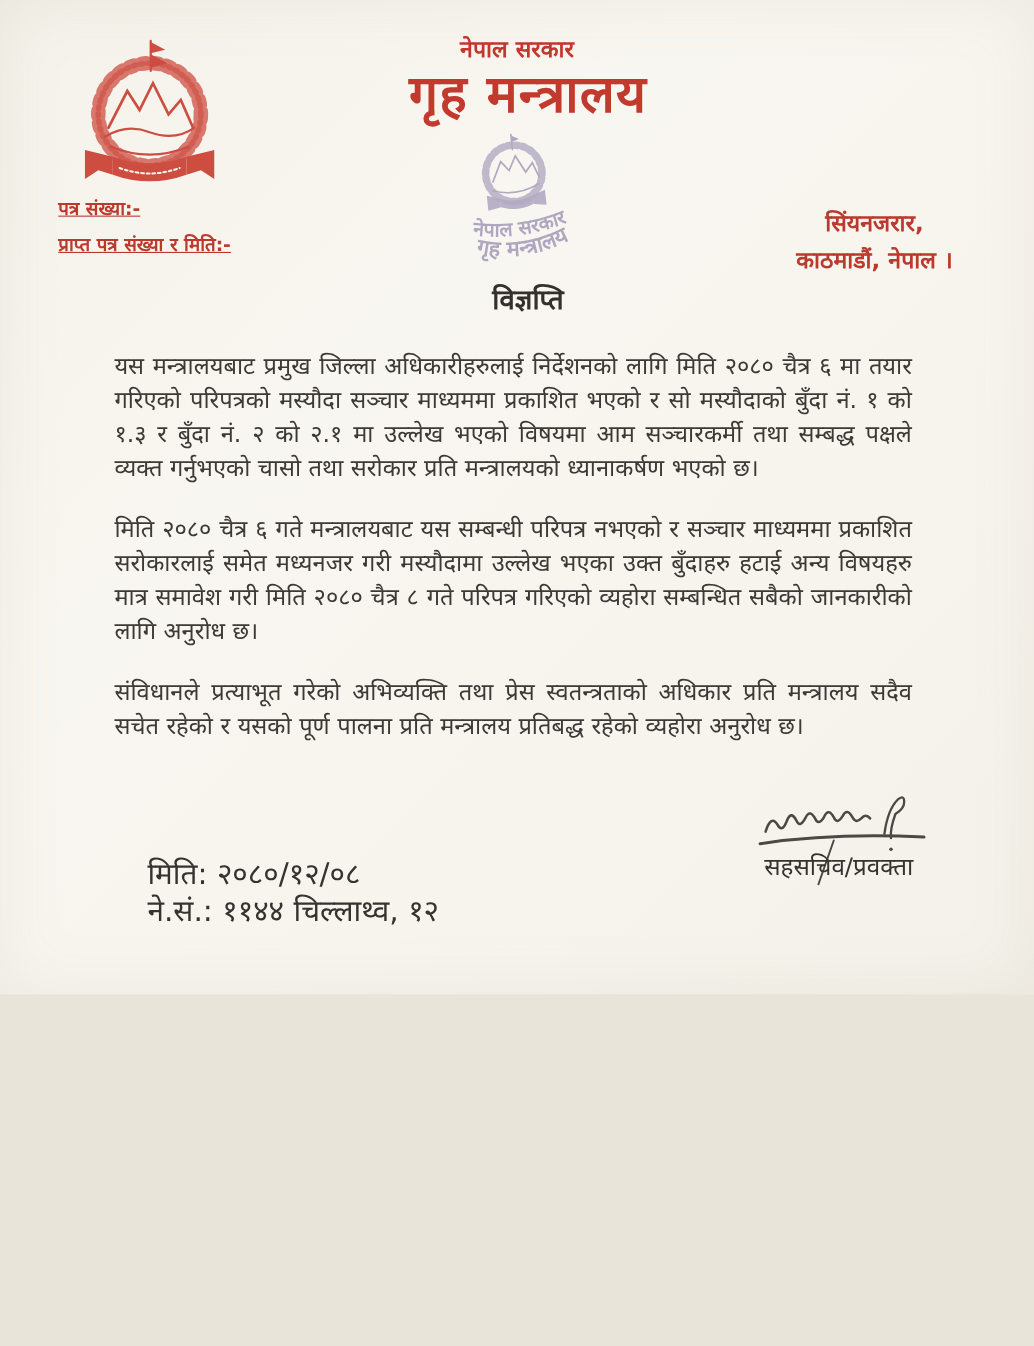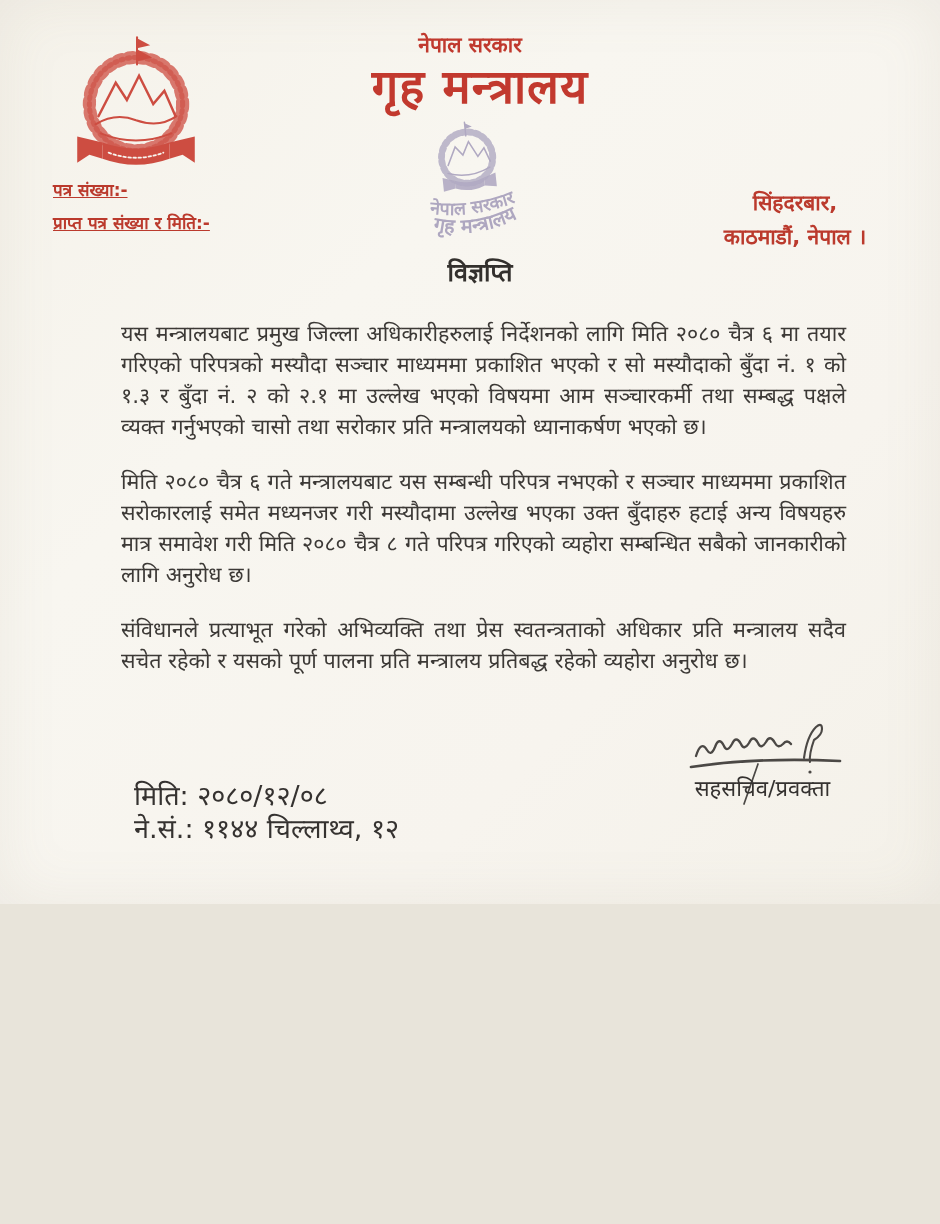--- a/index.html
+++ b/index.html
@@ -32,21 +32,21 @@
   .addr-block {
     position:absolute; left:700px; top:186px; width:190px;
     text-align:center; font-size:21px; line-height:34px; color:#bb3a2d; font-weight:600;
   }
   
   .doc-title {
     position:absolute; left:0; top:254px; width:960px;
     text-align:center; font-size:25px; font-weight:700; color:#33302d;
   }
   .body-text {
-    position:absolute; left:121px; top:318px; width:725px;
+    position:absolute; left:104px; top:318px; width:725px;
     font-size:21.5px; line-height:31px; color:#3c3936;
     text-align:justify;
   }
   .body-text p { margin:0 0 24px 0; }
   
   .sig-stroke { position:absolute; left:688px; top:714px; width:162px; height:92px; }
   .sig-block {
     position:absolute; left:655px; top:772px; width:215px;
     text-align:center; font-size:22px; line-height:33px; color:#353230;
   }
@@ -111,21 +111,21 @@
       </text>
     </g>
   </svg>
 
   <div class="ref-block">
     <div>पत्र संख्या:-</div>
     <div>प्राप्त पत्र संख्या र मिति:-</div>
   </div>
 
   <div class="addr-block">
-    <div>सिंहदरबार,</div>
+    <div>सिंयनजरार,</div>
     <div>काठमाडौं, नेपाल ।</div>
   </div>
 
   <div class="doc-title">विज्ञप्ति</div>
 
   <div class="body-text">
     <p>यस मन्त्रालयबाट प्रमुख जिल्ला अधिकारीहरुलाई निर्देशनको लागि मिति २०८० चैत्र ६ मा तयार गरिएको परिपत्रको मस्यौदा सञ्चार माध्यममा प्रकाशित भएको र सो मस्यौदाको बुँदा नं. १ को १.३ र बुँदा नं. २ को २.१ मा उल्लेख भएको विषयमा आम सञ्चारकर्मी तथा सम्बद्ध पक्षले व्यक्त गर्नुभएको चासो तथा सरोकार प्रति मन्त्रालयको ध्यानाकर्षण भएको छ।</p>
     <p>मिति २०८० चैत्र ६ गते मन्त्रालयबाट यस सम्बन्धी परिपत्र नभएको र सञ्चार माध्यममा प्रकाशित सरोकारलाई समेत मध्यनजर गरी मस्यौदामा उल्लेख भएका उक्त बुँदाहरु हटाई अन्य विषयहरु मात्र समावेश गरी मिति २०८० चैत्र ८ गते परिपत्र गरिएको व्यहोरा सम्बन्धित सबैको जानकारीको लागि अनुरोध छ।</p>
     <p>संविधानले प्रत्याभूत गरेको अभिव्यक्ति तथा प्रेस स्वतन्त्रताको अधिकार प्रति मन्त्रालय सदैव सचेत रहेको र यसको पूर्ण पालना प्रति मन्त्रालय प्रतिबद्ध रहेको व्यहोरा अनुरोध छ।</p>
   </div>

